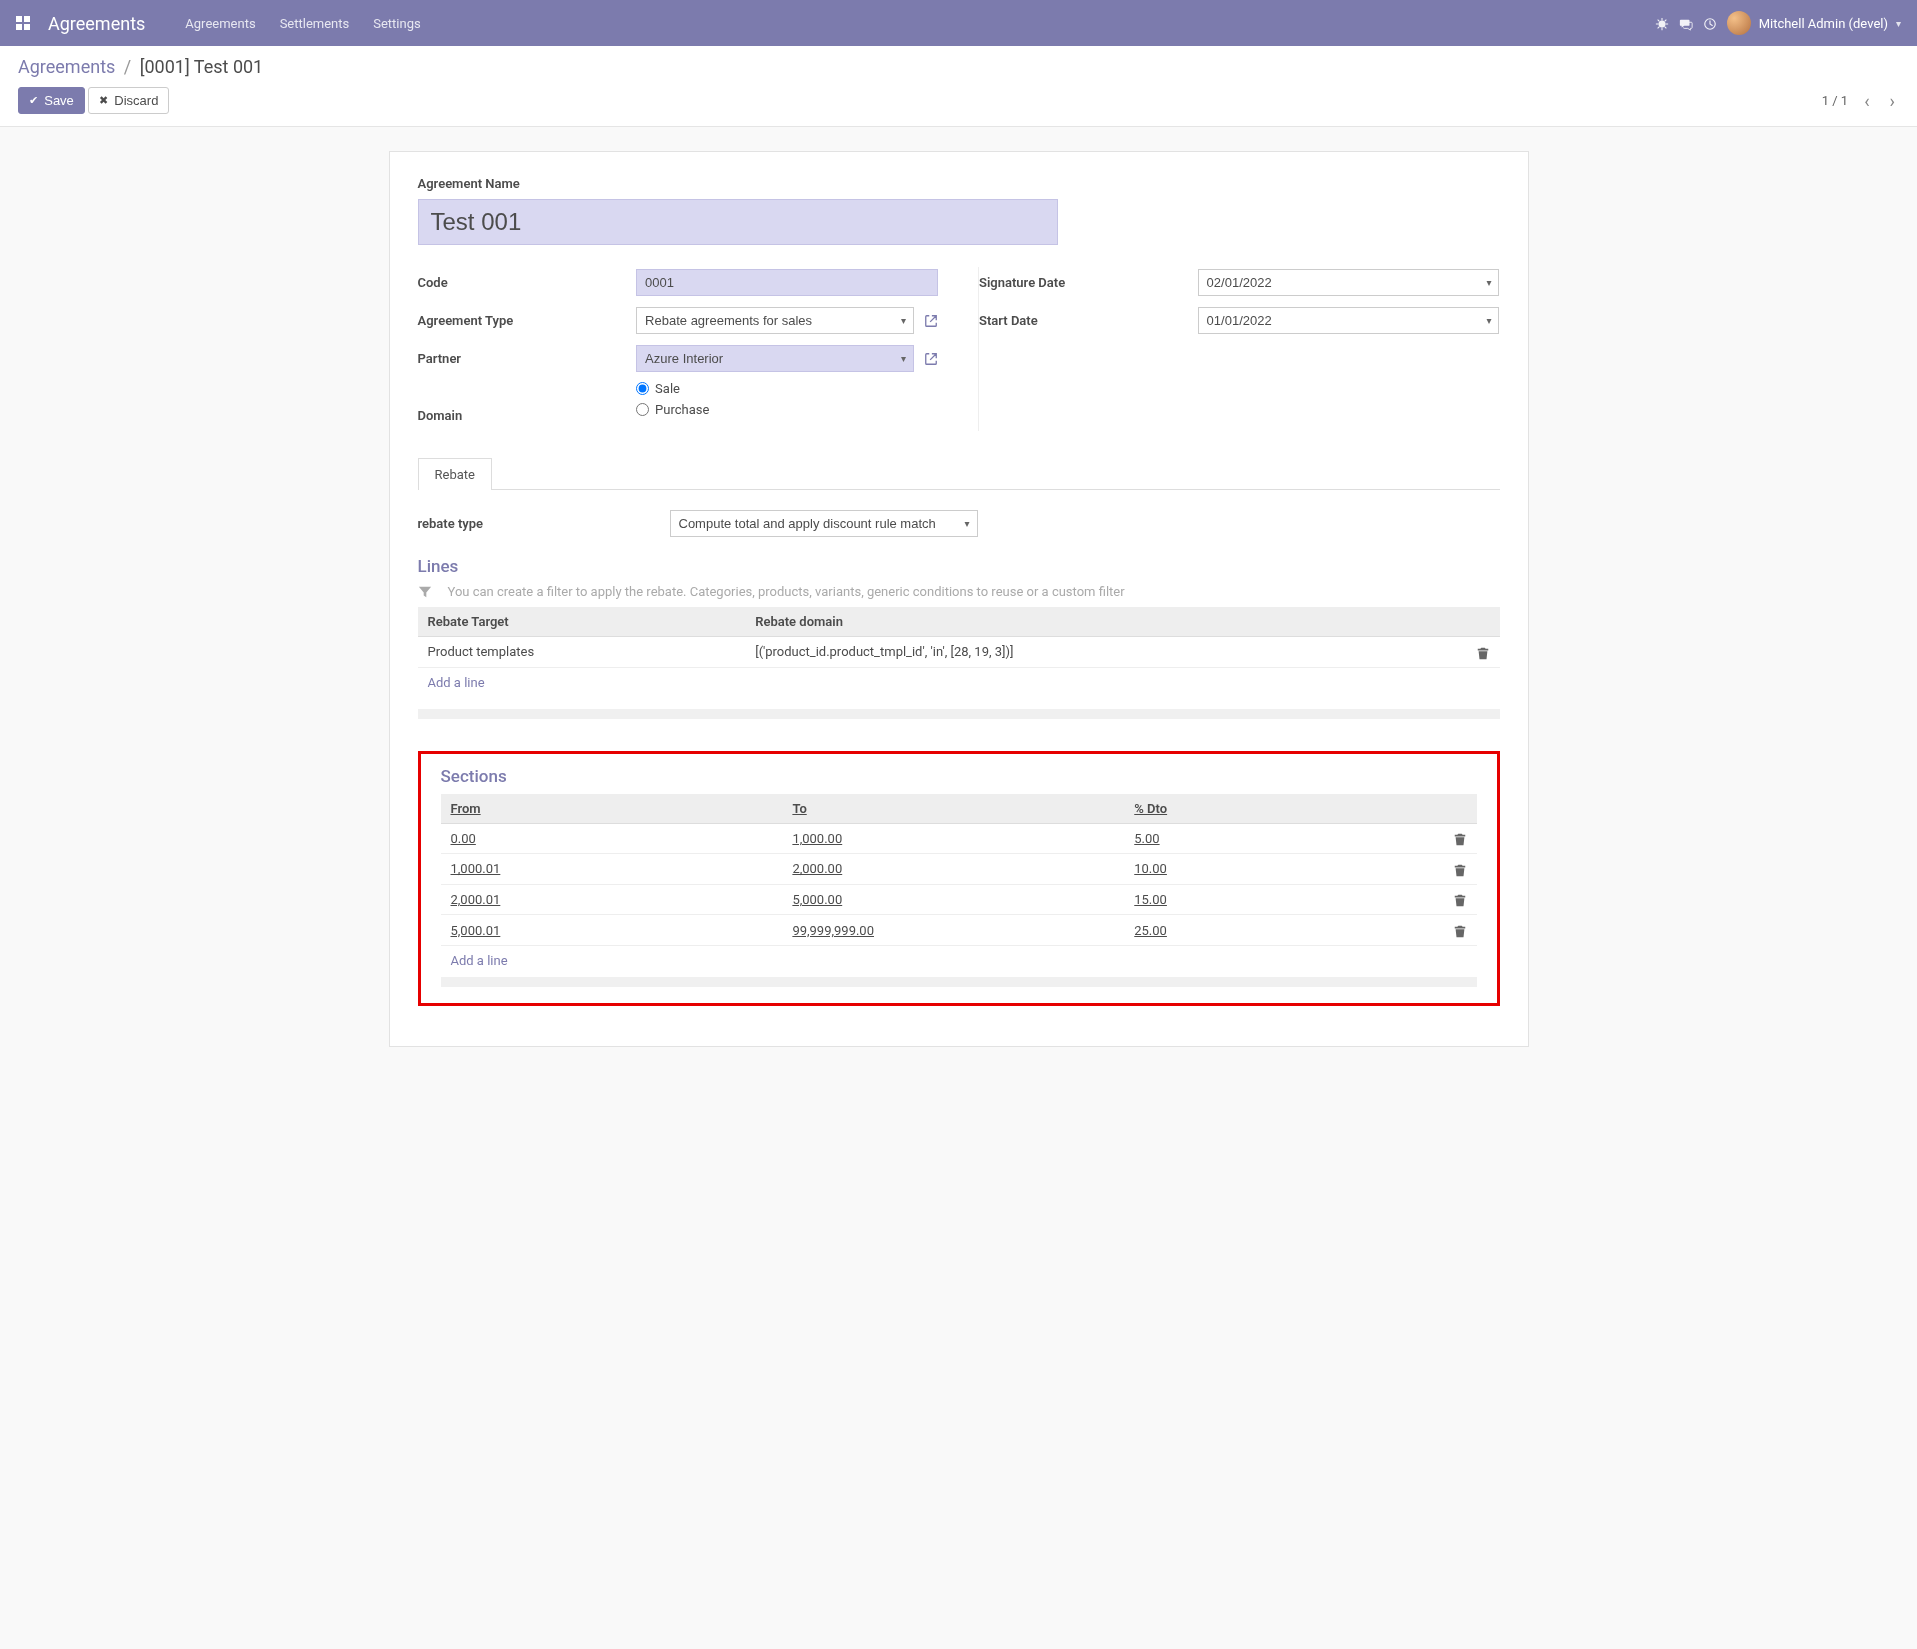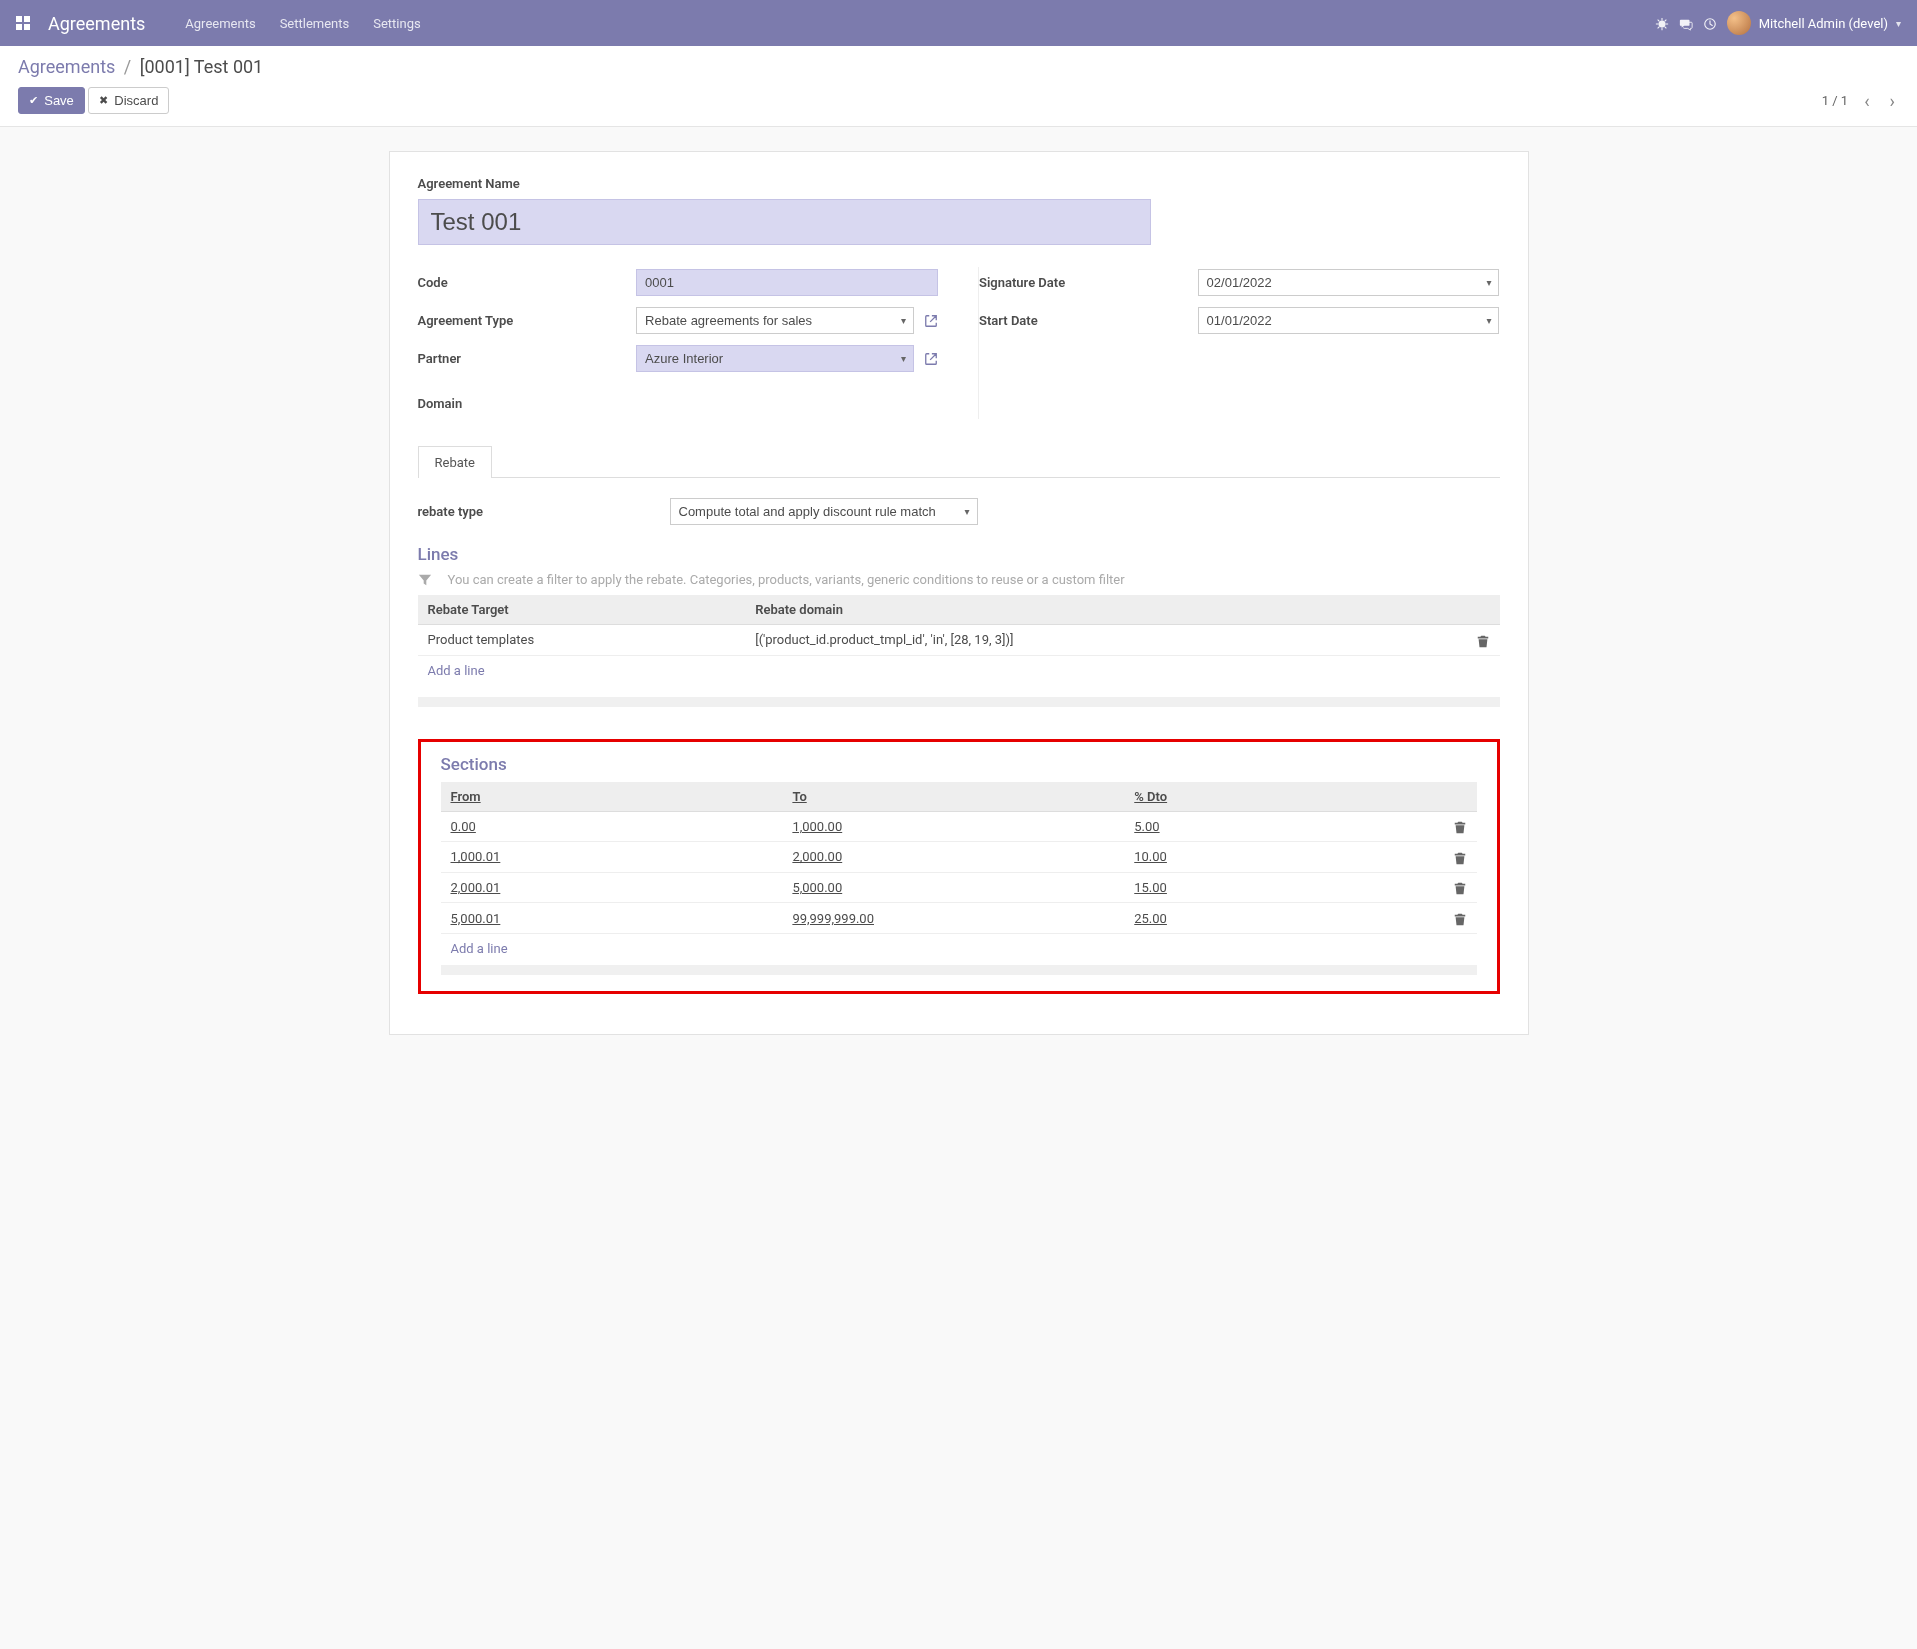--- a/index.html
+++ b/index.html
@@ -28,21 +28,21 @@
 .btn { display: inline-flex; align-items: center; gap: 6px; border: 1px solid #ccc; background: #fff; color: #4c4c4c; padding: 5px 10px; border-radius: 3px; font-size: 13px; cursor: pointer; }
 .btn-primary { background: #7c7bad; border-color: #7c7bad; color: #fff; }
 .btn .icon { font-size: 11px; }
 .pager { display: flex; align-items: center; gap: 12px; color: #666; }
 .pager .nav-btn { color: #888; cursor: pointer; font-size: 18px; line-height: 1; padding: 0 4px;}
 
 
 .sheet-wrap { padding: 24px 0 60px; }
 .sheet { background: #fff; border: 1px solid #e2e2e2; margin: 0 24px; padding: 24px 28px 40px; max-width: 1140px; margin-left:auto; margin-right:auto;}
 .field-label { font-weight: 600; color: #4c4c4c; font-size: 13px; margin-bottom: 8px; display: block; }
-.title-input { width: 733px; max-width:100%; background: #d9d8f1; border: 1px solid #c5c3e5; padding: 8px 12px; font-size: 24px; color: #4c4c4c; margin-bottom: 22px; }
+.title-input { width: 640px; max-width:100%; background: #d9d8f1; border: 1px solid #c5c3e5; padding: 8px 12px; font-size: 24px; color: #4c4c4c; margin-bottom: 22px; }
 
 .form-grid { display: flex; gap: 40px; margin-bottom: 10px;}
 .form-col { flex: 1; border-left: 1px solid #eee; padding-left: 0;}
 .form-col:first-child{border-left:none;}
 .form-row { display: flex; align-items: center; margin-bottom: 8px; min-height: 30px;}
 .form-row .label-cell { width: 42%; font-weight: 600; font-size: 13px; color: #4c4c4c; }
 .form-row .input-cell { width: 58%; display:flex; align-items:center; gap:6px;}
 .text-input, .select-input { width: 100%; border: 1px solid #ccc; padding: 5px 8px; font-size: 13px; background: #fff; color: #4c4c4c; }
 .hl { background: #d9d8f1; border-color: #c5c3e5; }
 .select-wrap{position:relative;width:100%;}
@@ -174,20 +174,30 @@
             <div class="select-wrap"><input class="text-input hl" value="Azure Interior" style=""></div>
             <span class="ext-link">
               <svg class="svg-ico" viewBox="0 0 16 16" fill="none" stroke="#7c7bad" stroke-width="1.5">
                   <path d="M6 2H3a1 1 0 00-1 1v10a1 1 0 001 1h10a1 1 0 001-1v-3M9 2h5v5M14 2L7 9"></path>
                 </svg>
             </span>
           </div>
         </div>
         <div class="form-row" style="align-items:flex-end;">
           <div class="label-cell">Domain</div>
+          <div class="input-cell" style="display:block;">
+            <div class="radio-row">
+              <input type="radio" name="domain" checked="" style="">
+              <span>Sale</span>
+            </div>
+            <div class="radio-row">
+              <input type="radio" name="domain" style="">
+              <span>Purchase</span>
+            </div>
+          </div>
         </div>
       </div>
 
       <div class="form-col">
         <div class="form-row">
           <div class="label-cell">Signature Date</div>
           <div class="input-cell">
               <div class="select-wrap"><input class="text-input" value="02/01/2022" style=""></div>
             </div>
         </div>

